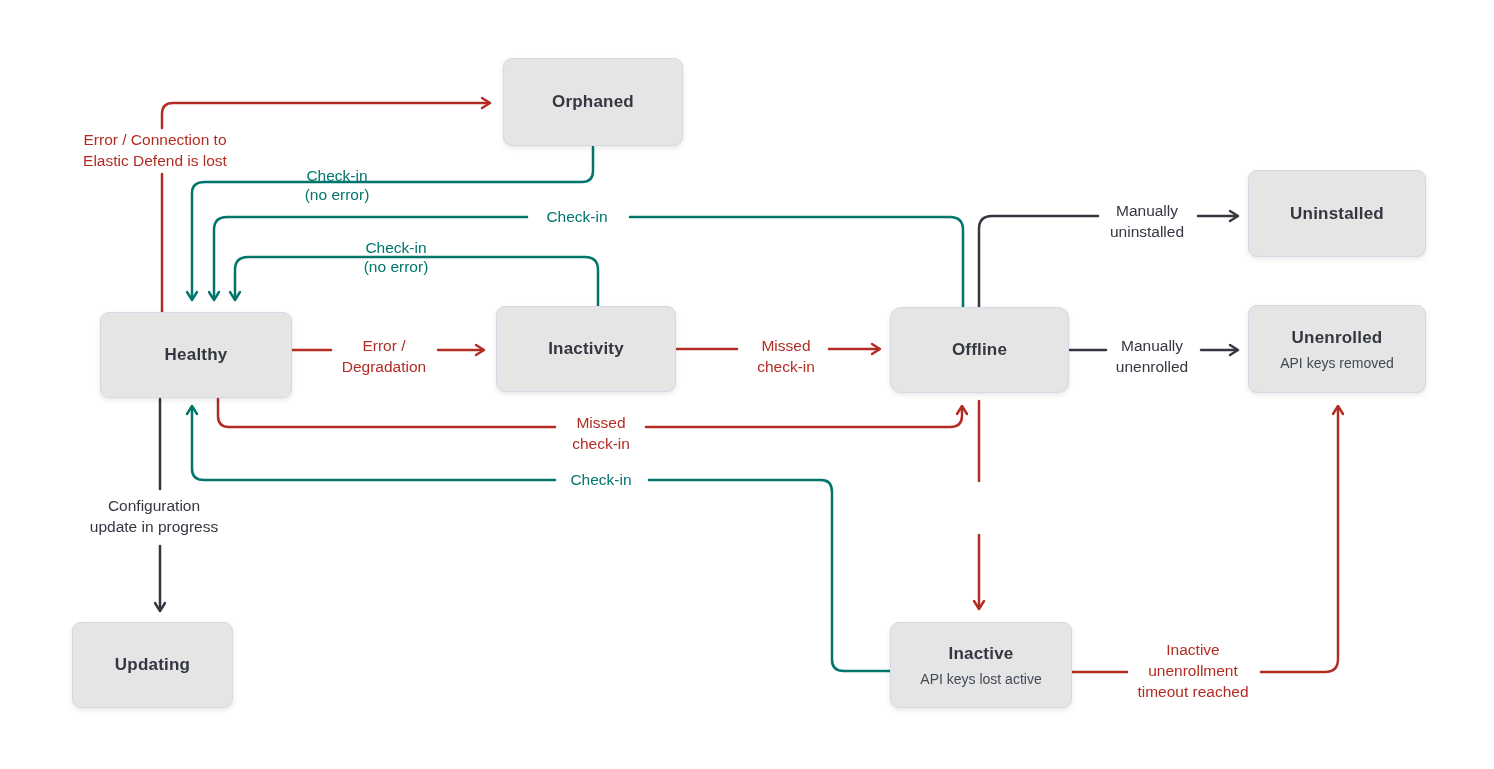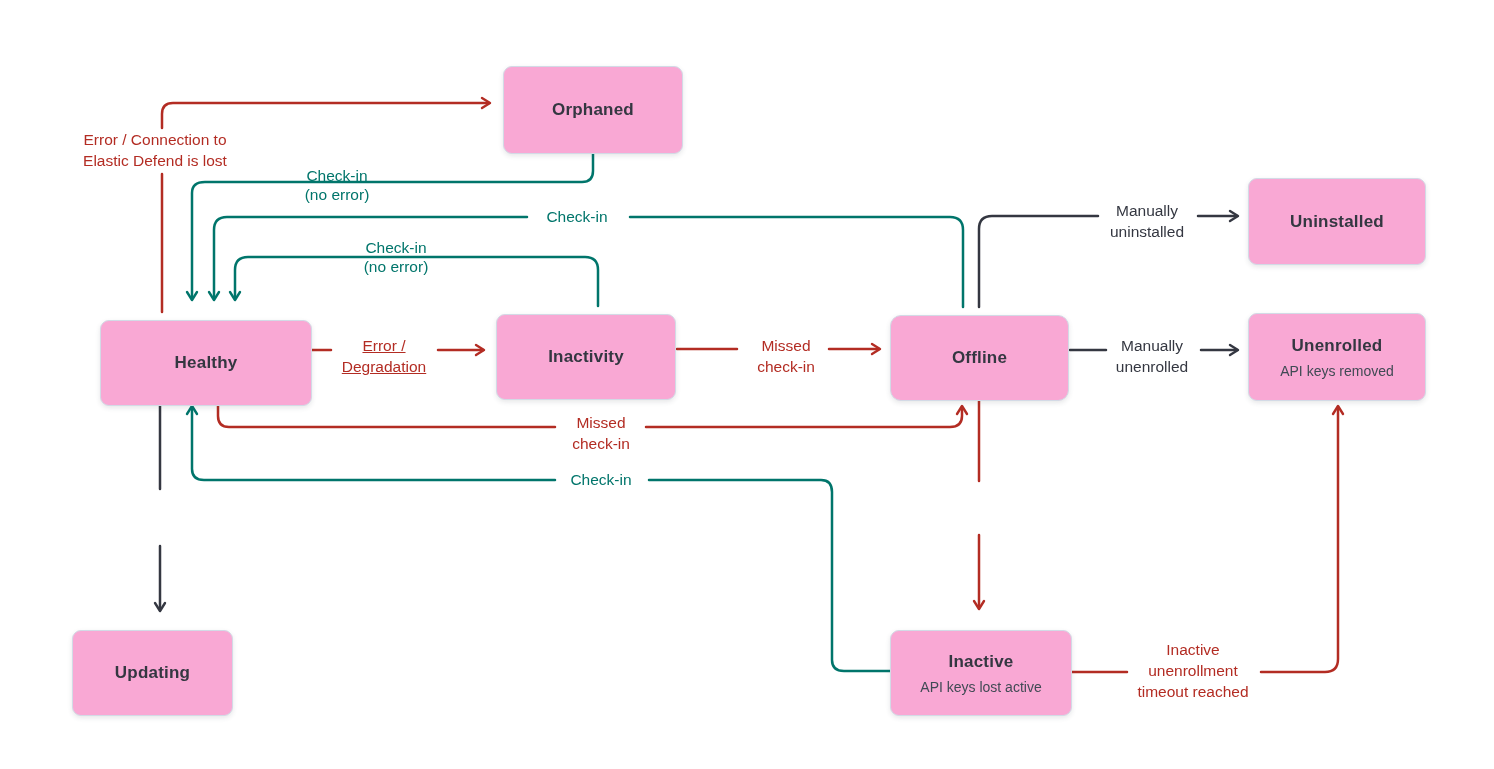--- a/index.html
+++ b/index.html
@@ -1,21 +1,21 @@
 <!DOCTYPE html>
 <html><head>
 <meta charset="utf-8">
 <style>
   html,body{margin:0;padding:0;background:#ffffff;}
   #canvas{position:relative;width:1494px;height:769px;background:#ffffff;overflow:hidden;
           font-family:"Liberation Sans","DejaVu Sans",sans-serif;}
   #edges{position:absolute;left:0;top:0;width:1494px;height:769px;}
-  .node{position:absolute;background:#f9a8d4;border:1.5px solid #d3dae6;border-radius:9px;
+  .node{position:absolute;background:#e5e5e5;border:1.5px solid #d3dae6;border-radius:9px;
         box-shadow:0 2px 5px rgba(52,55,65,.12);display:flex;flex-direction:column;
-        align-items:center;justify-content:center;box-sizing:border-box;margin-top:8px;}
+        align-items:center;justify-content:center;box-sizing:border-box;}
   .node .title{font-weight:700;font-size:17px;color:#343741;letter-spacing:.2px;}
   .node .sub{font-size:14px;color:#404a54;margin-top:7px;}
   .edge-label{position:absolute;transform:translateX(-50%);text-align:center;
               font-size:15.5px;line-height:21px;white-space:pre-line;}
   .edge-label.tight{line-height:19px;}
   .lbl-red{color:#b32c23;}
   .lbl-teal{color:#00756b;}
   .lbl-dark{color:#343741;}
 </style>
 </head>
@@ -70,21 +70,21 @@
     <path stroke="#b32c23" d="M1071,672 L1127,672"></path>
     <path stroke="#b32c23" marker-end="url(#ah-red)" d="M1261,672 L1325,672 Q1338,672 1338,659 L1338,407"></path>
 
     <path stroke="#343741" d="M160,399 L160,489"></path>
     <path stroke="#343741" marker-end="url(#ah-dark)" d="M160,546 L160,610"></path>
   </svg>
 
   <div class="node" style="left:503px;top:58px;width:180px;height:88px;">
     <span class="title">Orphaned</span>
   </div>
-  <div class="node" style="left:100px;top:312px;width:212px;height:86px;">
+  <div class="node" style="left:100px;top:312px;width:192px;height:86px;">
     <span class="title">Healthy</span>
   </div>
   <div class="node" style="left:496px;top:306px;width:180px;height:86px;">
     <span class="title">Inactivity</span>
   </div>
   <div class="node" style="left:890px;top:307px;width:179px;height:86px;border-radius:11px;">
     <span class="title">Offline</span>
   </div>
   <div class="node" style="left:1248px;top:170px;width:178px;height:87px;">
     <span class="title">Uninstalled</span>
@@ -105,24 +105,26 @@
 Elastic Defend is lost</div>
   <div class="edge-label lbl-teal tight" style="left:337px;top:166px;">Check-in
 (no error)</div>
   <div class="edge-label lbl-teal" style="left:577px;top:206px;">Check-in</div>
   <div class="edge-label lbl-teal tight" style="left:396px;top:238px;">Check-in
 (no error)</div>
   <div class="edge-label lbl-dark" style="left:1147px;top:200px;">Manually
 uninstalled</div>
   <div class="edge-label lbl-dark" style="left:1152px;top:335px;">Manually
 unenrolled</div>
-  <div class="edge-label lbl-red" style="left:384px;top:335px;text-decoration:underline;">Error /
+  <div class="edge-label lbl-red" style="left:384px;top:335px;">Error /
 Degradation</div>
   <div class="edge-label lbl-red" style="left:786px;top:335px;">Missed
 check-in</div>
   <div class="edge-label lbl-red" style="left:601px;top:412px;">Missed
 check-in</div>
   <div class="edge-label lbl-teal" style="left:601px;top:469px;">Check-in</div>
   <div class="edge-label lbl-red" style="left:1193px;top:639px;">Inactive
 unenrollment
 timeout reached</div>
+  <div class="edge-label lbl-dark" style="left:154px;top:495px;">Configuration
+update in progress</div>
 
 </div>
 
 </body></html>

